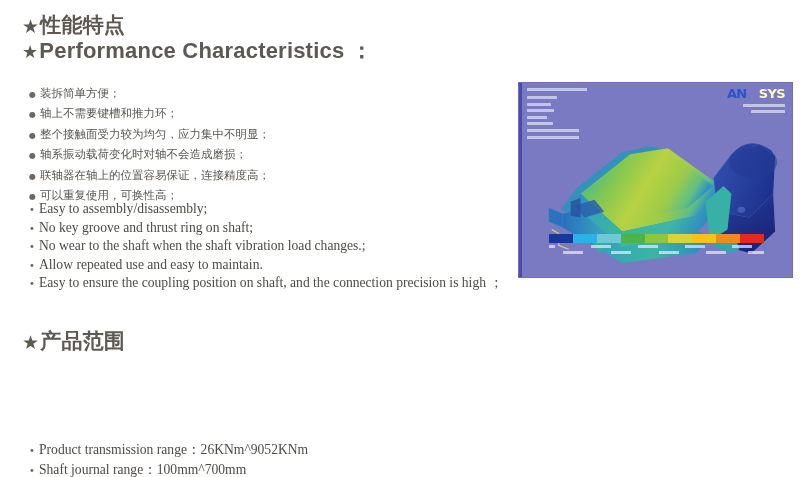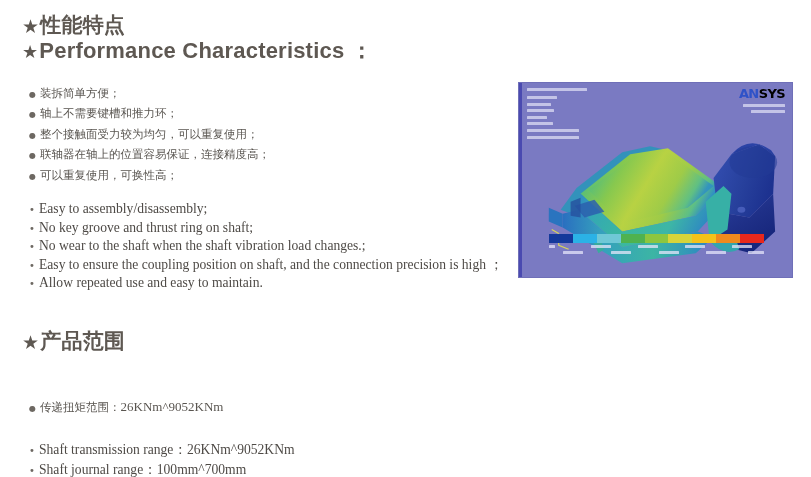--- a/index.html
+++ b/index.html
@@ -154,21 +154,21 @@
     text-align: right;
     line-height: 1;
   }
   .fea-logo .logo-txt {
     font-family: "DejaVu Sans", sans-serif;
     font-weight: bold;
     font-size: 13px;
     letter-spacing: -0.6px;
   }
   .fea-logo .an { color: #2f52c8; }
-  .fea-logo .sys { color: #000000; }
+  .fea-logo .sys { color: #fef9c3; margin-left: 12px; }
   .fea-logo .stamp { margin-top: 4px; }
   .fea-logo .stamp .sline {
     height: 3px;
     background: rgba(225,225,245,0.72);
     margin-left: auto;
     margin-bottom: 3px;
     border-radius: 0.5px;
   }
   .fea-logo .stamp .s1 { width: 42px; }
   .fea-logo .stamp .s2 { width: 34px; }
@@ -210,43 +210,43 @@
 <div class="page">
 
   <div class="heading-block" id="perf-heading">
     <div class="h-cn"><span class="star">★</span><span>性能特点</span></div>
     <div class="h-en"><span class="star">★</span><span>Performance Characteristics ：</span></div>
   </div>
 
   <ul class="blist" id="cn-perf-list">
     <li><span class="bullet">●</span><span>装拆简单方便；</span></li>
     <li><span class="bullet">●</span><span>轴上不需要键槽和推力环；</span></li>
-    <li><span class="bullet">●</span><span>整个接触面受力较为均匀，可以重复使用；</span></li>
+    <li><span class="bullet">●</span><span>整个接触面受力较为均匀，应力集中不明显；</span></li>
+    <li><span class="bullet">●</span><span>轴系振动载荷变化时对轴不会造成磨损；</span></li>
     <li><span class="bullet">●</span><span>联轴器在轴上的位置容易保证，连接精度高；</span></li>
     <li><span class="bullet">●</span><span>可以重复使用，可换性高；</span></li>
   </ul>
 
   <ul class="blist" id="en-perf-list">
     <li><span class="bullet">•</span><span>Easy to assembly/disassembly;</span></li>
     <li><span class="bullet">•</span><span>No key groove and thrust ring on shaft;</span></li>
     <li><span class="bullet">•</span><span>No wear to the shaft when the shaft vibration load changes.;</span></li>
+    <li><span class="bullet">•</span><span>Allow repeated use and easy to maintain.</span></li>
     <li><span class="bullet">•</span><span>Easy to ensure the coupling position on shaft, and the connection precision is high ；</span></li>
-    <li><span class="bullet">•</span><span>Allow repeated use and easy to maintain.</span></li>
   </ul>
 
   <div class="heading-block" id="range-heading">
     <div class="h-cn"><span class="star">★</span><span>产品范围</span></div>
   </div>
 
   <ul class="blist" id="cn-range-list">
-    <li><span class="bullet">●</span><span>传递扭矩范围：</span><span class="val">26KNm^9052KNm</span></li>
   </ul>
 
   <ul class="blist" id="en-range-list">
-    <li><span class="bullet">•</span><span>Shaft transmission range：26KNm^9052KNm</span></li>
+    <li><span class="bullet">•</span><span>Product transmission range：26KNm^9052KNm</span></li>
     <li><span class="bullet">•</span><span>Shaft journal range：100mm^700mm</span></li>
   </ul>
 
   <div id="fea-figure">
     <div class="rail"></div>
 
     <div class="fea-meta">
       <div class="mline w1"></div>
       <div class="mline w2"></div>
       <div class="mline w3"></div>

